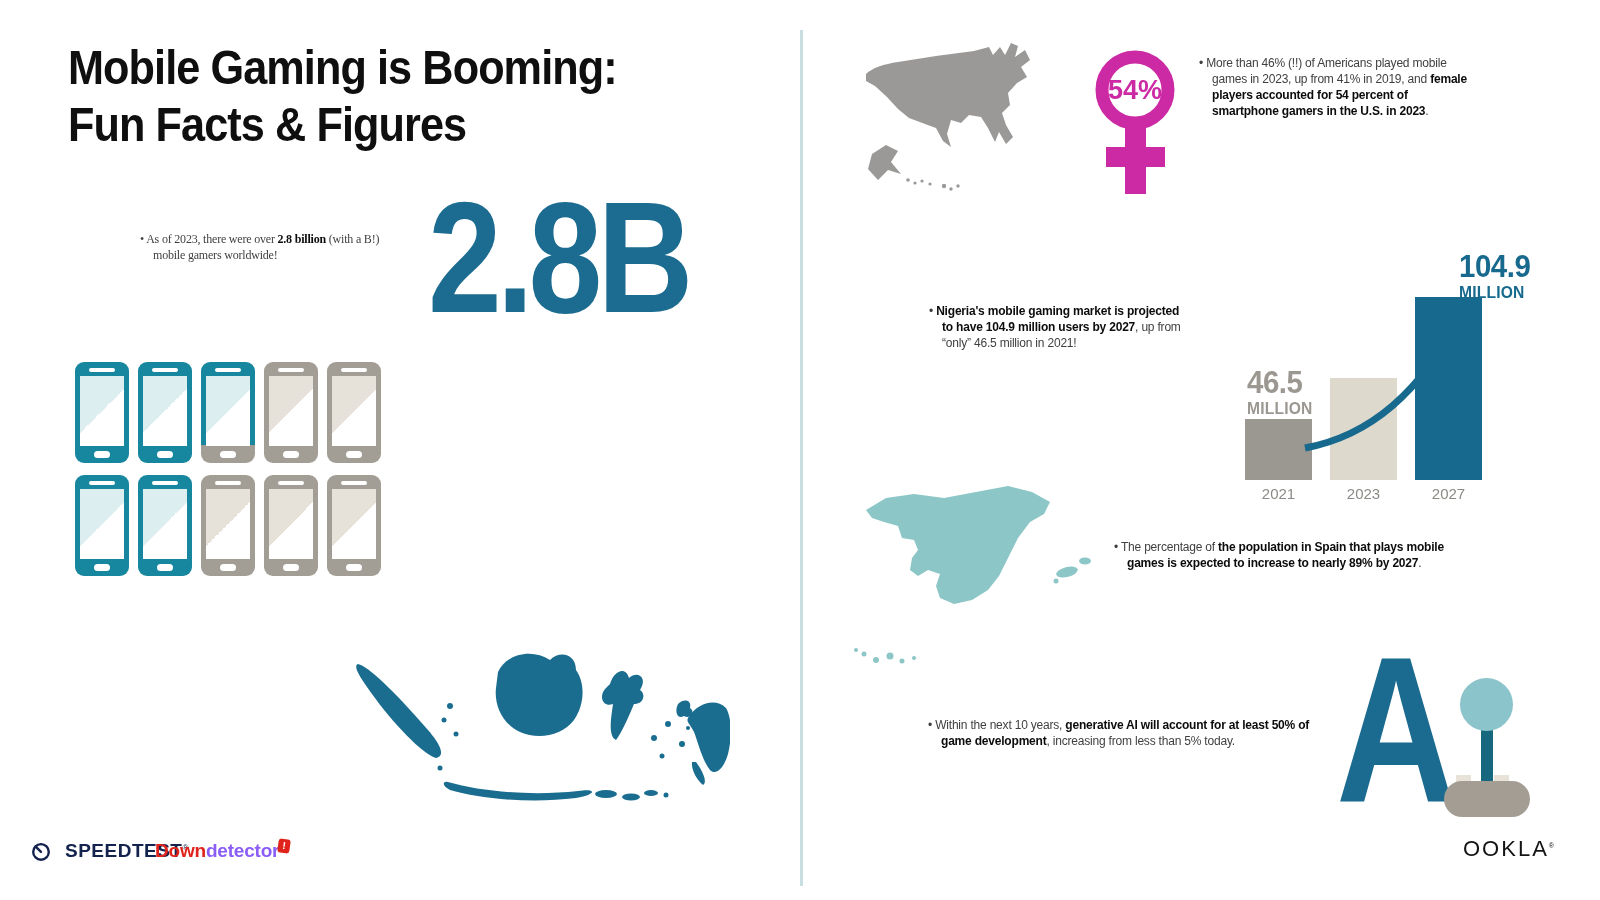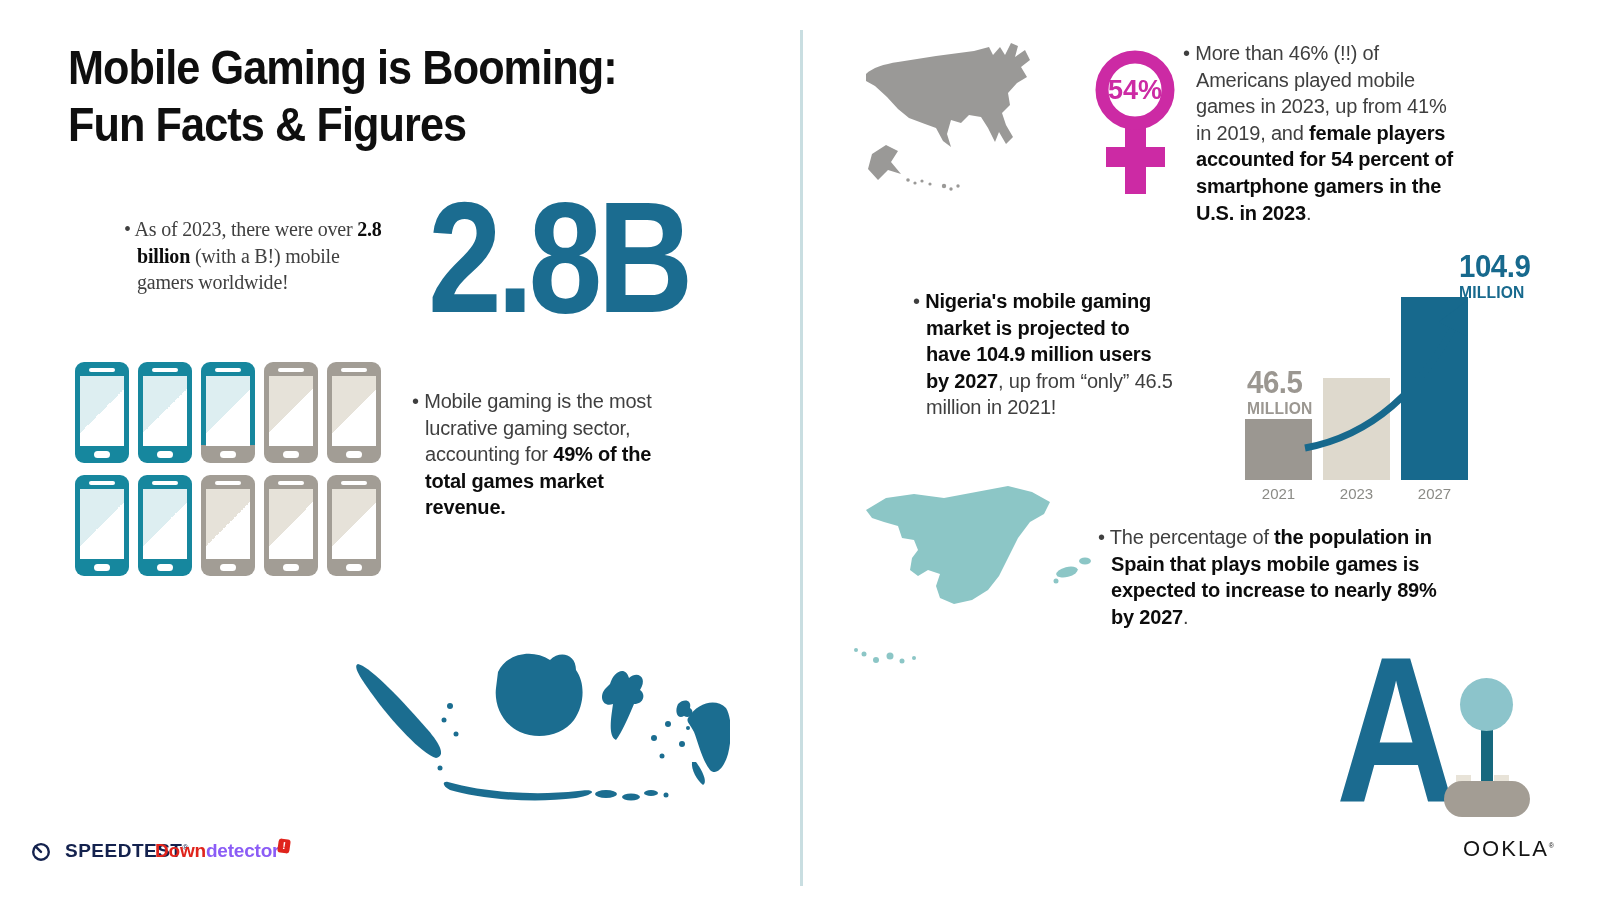--- a/index.html
+++ b/index.html
@@ -8,22 +8,22 @@
   .abs{position:absolute;}
 
   
   .divider{left:800px;top:30px;width:3px;height:856px;background:#c9dee1;}
 
   
   .title{left:68px;top:40px;font-size:48px;line-height:1.18;font-weight:700;color:#0f0f0f;
          letter-spacing:-1px;transform:scaleX(0.9);transform-origin:left top;white-space:nowrap;}
 
   
-  .bullet{font-size:20px;line-height:1.33;letter-spacing:-0.2px;
-          padding-left:13px;text-indent:-13px;color:#3f3f3f;margin:0;}
+  .bullet{font-size:12px;line-height:1.33;letter-spacing:-0.2px;
+          padding-left:13px;text-indent:-13px;color:#3f3f3f;margin:16px;}
   .bullet b{color:#0c0c0c;font-weight:700;}
   .dot{color:#3f3f3f;}
 
   .b-gamers{left:124px;top:216px;width:252px;font-family:Liberation Serif, serif;}
   .b-revenue{left:412px;top:388px;width:232px;}
   .b-indonesia{left:120px;top:638px;width:224px;}
   .b-usa{left:1183px;top:40px;width:260px;}
   .b-nigeria{left:913px;top:288px;width:250px;}
   .b-spain{left:1098px;top:524px;width:348px;}
   .b-ai{left:912px;top:702px;width:388px;}
@@ -46,21 +46,21 @@
   .home{position:absolute;bottom:5px;left:50%;transform:translateX(-50%);width:16px;height:7px;border-radius:4px;background:#fff;}
 
   
   .us-map{left:860px;top:34px;}
   .indonesia-map{left:348px;top:642px;}
   .spain-map{left:852px;top:468px;}
   .female{left:1075px;top:46px;}
 
   
   .chart{left:1245px;top:250px;width:290px;height:252px;}
-  .chart-bars{position:absolute;left:0;bottom:0;display:flex;align-items:flex-end;gap:11px;}
+  .chart-bars{position:absolute;left:0;bottom:0;display:flex;align-items:flex-end;gap:18px;}
   .bar-col{width:67px;display:flex;flex-direction:column;justify-content:flex-end;}
   .bar{width:100%;}
   .bar-year{text-align:center;font-size:15px;color:#8b8b86;margin-top:5px;height:17px;}
   .stat-label{position:absolute;line-height:1;transform:scaleX(0.92);transform-origin:left top;}
   .stat-label .num{font-size:32px;font-weight:700;letter-spacing:-0.5px;display:block;}
   .stat-label .unit{font-size:17px;font-weight:700;display:block;margin-top:2px;letter-spacing:0.2px;}
   .lbl-start{left:2px;top:116px;color:#9b9791;}
   .lbl-end{left:214px;top:0px;color:#17698d;}
   .growth-arrow{position:absolute;left:55px;top:45px;}
 
@@ -152,21 +152,20 @@
           <span class="home"></span>
         </div>
         <div class="phone gray">
           <span class="speaker"></span>
           <span class="screen"></span>
           <span class="home"></span>
         </div>
       </div>
     </div>
 
-  <p class="abs bullet b-revenue"><span class="dot">•</span> <span>Mobile gaming is the most lucrative gaming sector, accounting for </span><b>49% of the total games market revenue.</b></p>
 
 
   <svg class="abs indonesia-map" width="382" height="190" viewBox="0 0 382 190">
     <g fill="#1b6d90">
       <path d="M10,22 C20,24 45,48 80,88 C92,102 98,114 88,116 C74,112 44,80 24,52 C14,38 4,24 10,22 Z"></path>
       <circle cx="102" cy="64" r="3"></circle>
         <circle cx="96" cy="78" r="2.5"></circle>
         <circle cx="108" cy="92" r="2.5"></circle>
         <circle cx="92" cy="126" r="2.5"></circle>
       <path d="M100,140 C135,150 185,154 230,149 C248,146 250,152 228,156 C180,162 128,156 102,148 C94,144 94,139 100,140 Z"></path>
@@ -255,20 +254,21 @@
         <circle cx="12" cy="186" r="2.5"></circle>
         <circle cx="24" cy="192" r="3"></circle>
         <circle cx="38" cy="188" r="3.5"></circle>
         <circle cx="50" cy="193" r="2.5"></circle>
         <circle cx="62" cy="190" r="2"></circle>
     </g>
   </svg>
 
   <p class="abs bullet b-spain"><span class="dot">•</span> <span>The percentage of </span><b>the population in Spain that plays mobile games is expected to increase to nearly 89% by 2027</b><span>.</span></p>
 
+  <p class="abs bullet b-ai"><span class="dot">•</span> <span>Within the next 10 years, </span><b>generative AI will account for at least 50% of game development</b><span>, increasing from less than 5% today.</span></p>
 
   <div class="abs ai">
     <span class="ai-A">A</span>
     <span class="joy-stick"></span>
     <span class="joy-ball"></span>
     <span class="joy-btn l"></span>
     <span class="joy-btn r"></span>
     <span class="joy-base"></span>
   </div>
 

